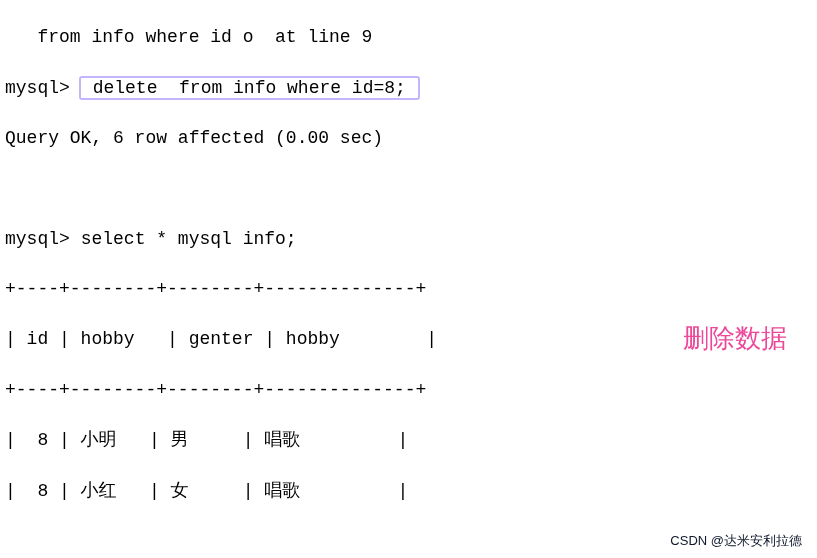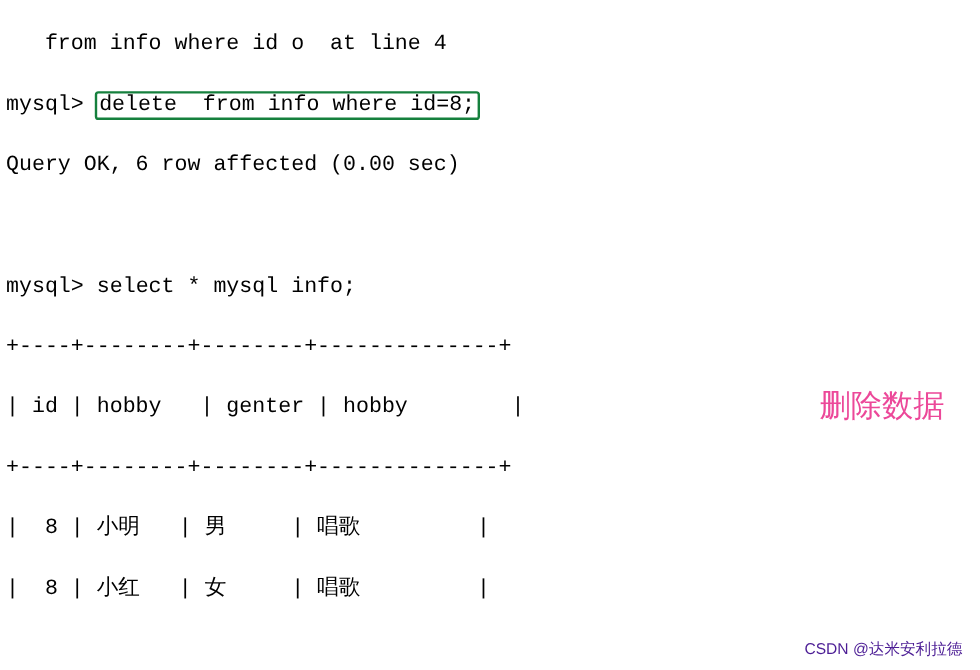--- a/index.html
+++ b/index.html
@@ -29,47 +29,47 @@
       top: 320px;
       color: #ec4899;
       font-family: "Microsoft YaHei", "SimSun", sans-serif;
       font-size: 26px;
       font-weight: normal;
     }
     .watermark {
       position: absolute;
       right: 15px;
       bottom: 8px;
-      color: #4c1d95;
+      color: #0f172a;
       font-family: "Microsoft YaHei", sans-serif;
       font-size: 13px;
     }
     .line {
       display: block;
       min-height: 1.4em;
     }
     .prompt {
       display: inline;
     }
     .cmd-highlighted {
-      border: 2px solid #15803d;
+      border: 2px solid #c4b5fd;
       border-radius: 3px;
-      padding: 0 2px;
+      padding: 0 12px;
       margin-left: -2px;
       font-family: Liberation Mono, monospace;
     }
     .table-area {
       white-space: pre;
     }
   </style>
 </head>
 <body>
 
 <div class="terminal">
-<span class="line">   from info where id o  at line 4</span>
+<span class="line">   from info where id o  at line 9</span>
 <span class="line"><span class="prompt">mysql&gt;</span> <span class="cmd-highlighted">delete  from info where id=8;</span></span>
 <span class="line">Query OK, 6 row affected (0.00 sec)</span>
 <span class="line"> </span>
 <span class="line"><span class="prompt">mysql&gt;</span> <span>select * mysql info;</span></span>
 <span class="line table-area">+----+--------+--------+--------------+</span>
 <span class="line table-area">| id | hobby   | genter | hobby        |</span>
 <span class="line table-area">+----+--------+--------+--------------+</span>
 <span class="line table-area">|  8 | 小明   | 男     | 唱歌         |</span>
 <span class="line table-area">|  8 | 小红   | 女     | 唱歌         |</span>
 

